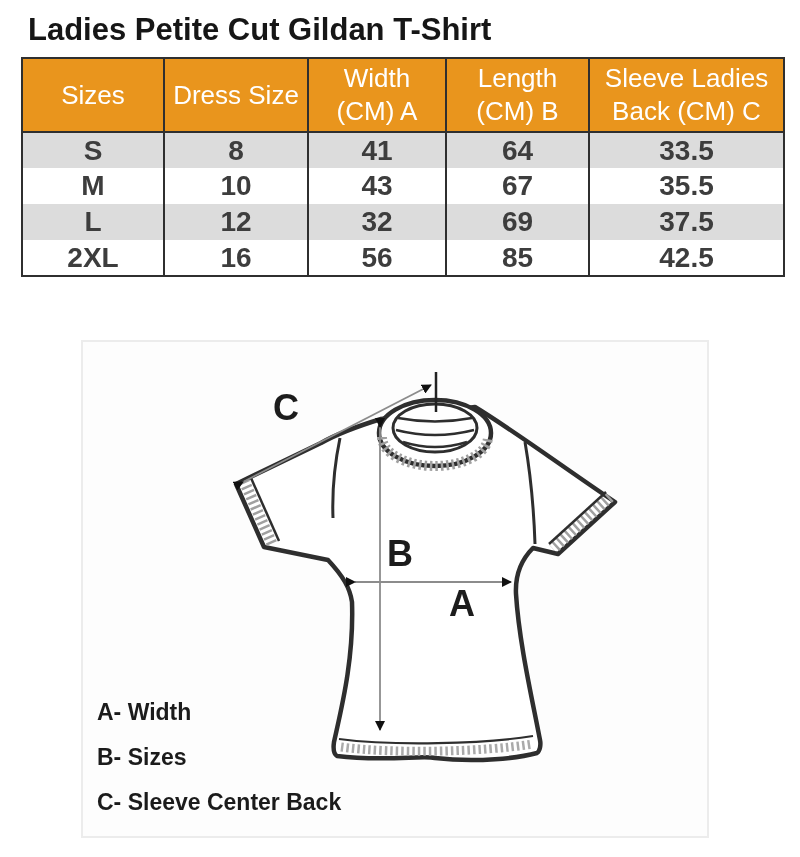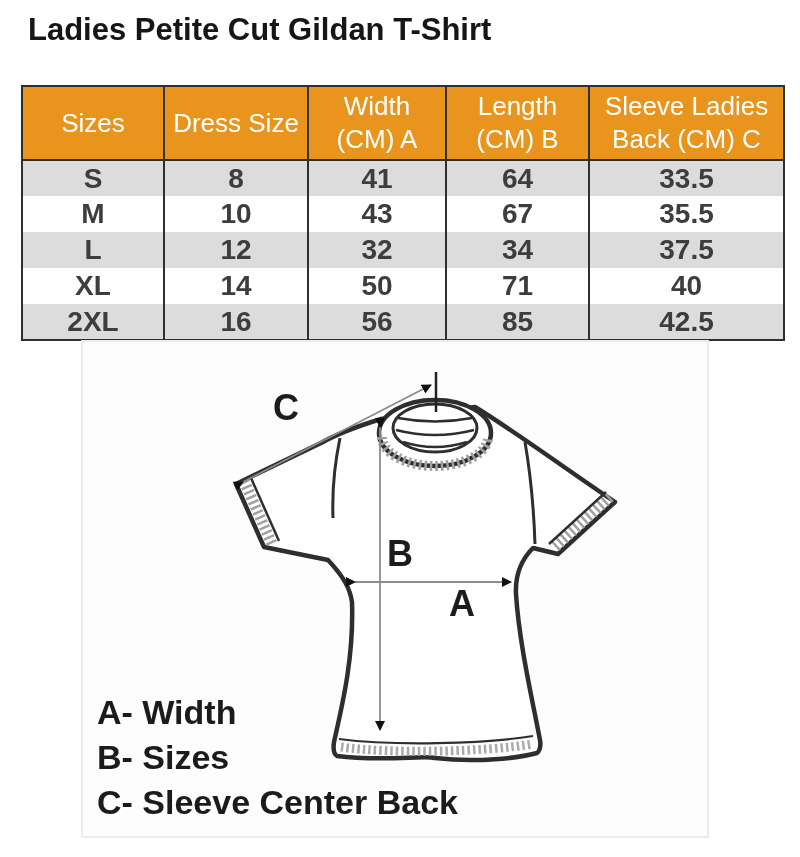--- a/index.html
+++ b/index.html
@@ -23,21 +23,20 @@
     white-space: nowrap;
   }
   table.size-chart {
     position: absolute;
     left: 21px;
     top: 57px;
     width: 762px;
     border-collapse: collapse;
     table-layout: fixed;
     border: 2px solid #2f2f2f;
-    margin-top: 28px;
   }
   col.c1 { width: 142px; }
   col.c2 { width: 144px; }
   col.c3 { width: 138px; }
   col.c4 { width: 143px; }
   col.c5 { width: 195px; }
   table.size-chart th {
     background: #e9951d;
     color: #ffffff;
     font-size: 26px;
@@ -79,21 +78,21 @@
     position: absolute;
     left: 0; top: 0;
     width: 624px;
     height: 494px;
     display: block;
   }
   .legend {
     position: absolute;
     left: 14px;
     top: 348px;
-    font-size: 34px;
+    font-size: 23px;
     font-weight: 700;
     color: #1b1b1b;
     line-height: 45px;
     white-space: nowrap;
   }
   .svg-mark {
     font-family: "Liberation Sans", sans-serif;
     font-size: 36px;
     font-weight: 700;
     fill: #1c1c1c;
@@ -138,29 +137,22 @@
           <td>M</td>
           <td>10</td>
           <td>43</td>
           <td>67</td>
           <td>35.5</td>
         </tr>
         <tr>
           <td>L</td>
           <td>12</td>
           <td>32</td>
-          <td>34</td>
+          <td>69</td>
           <td>37.5</td>
-        </tr>
-        <tr>
-          <td>XL</td>
-          <td>14</td>
-          <td>50</td>
-          <td>71</td>
-          <td>40</td>
         </tr>
         <tr>
           <td>2XL</td>
           <td>16</td>
           <td>56</td>
           <td>85</td>
           <td>42.5</td>
         </tr>
       </tbody>
   </table>

